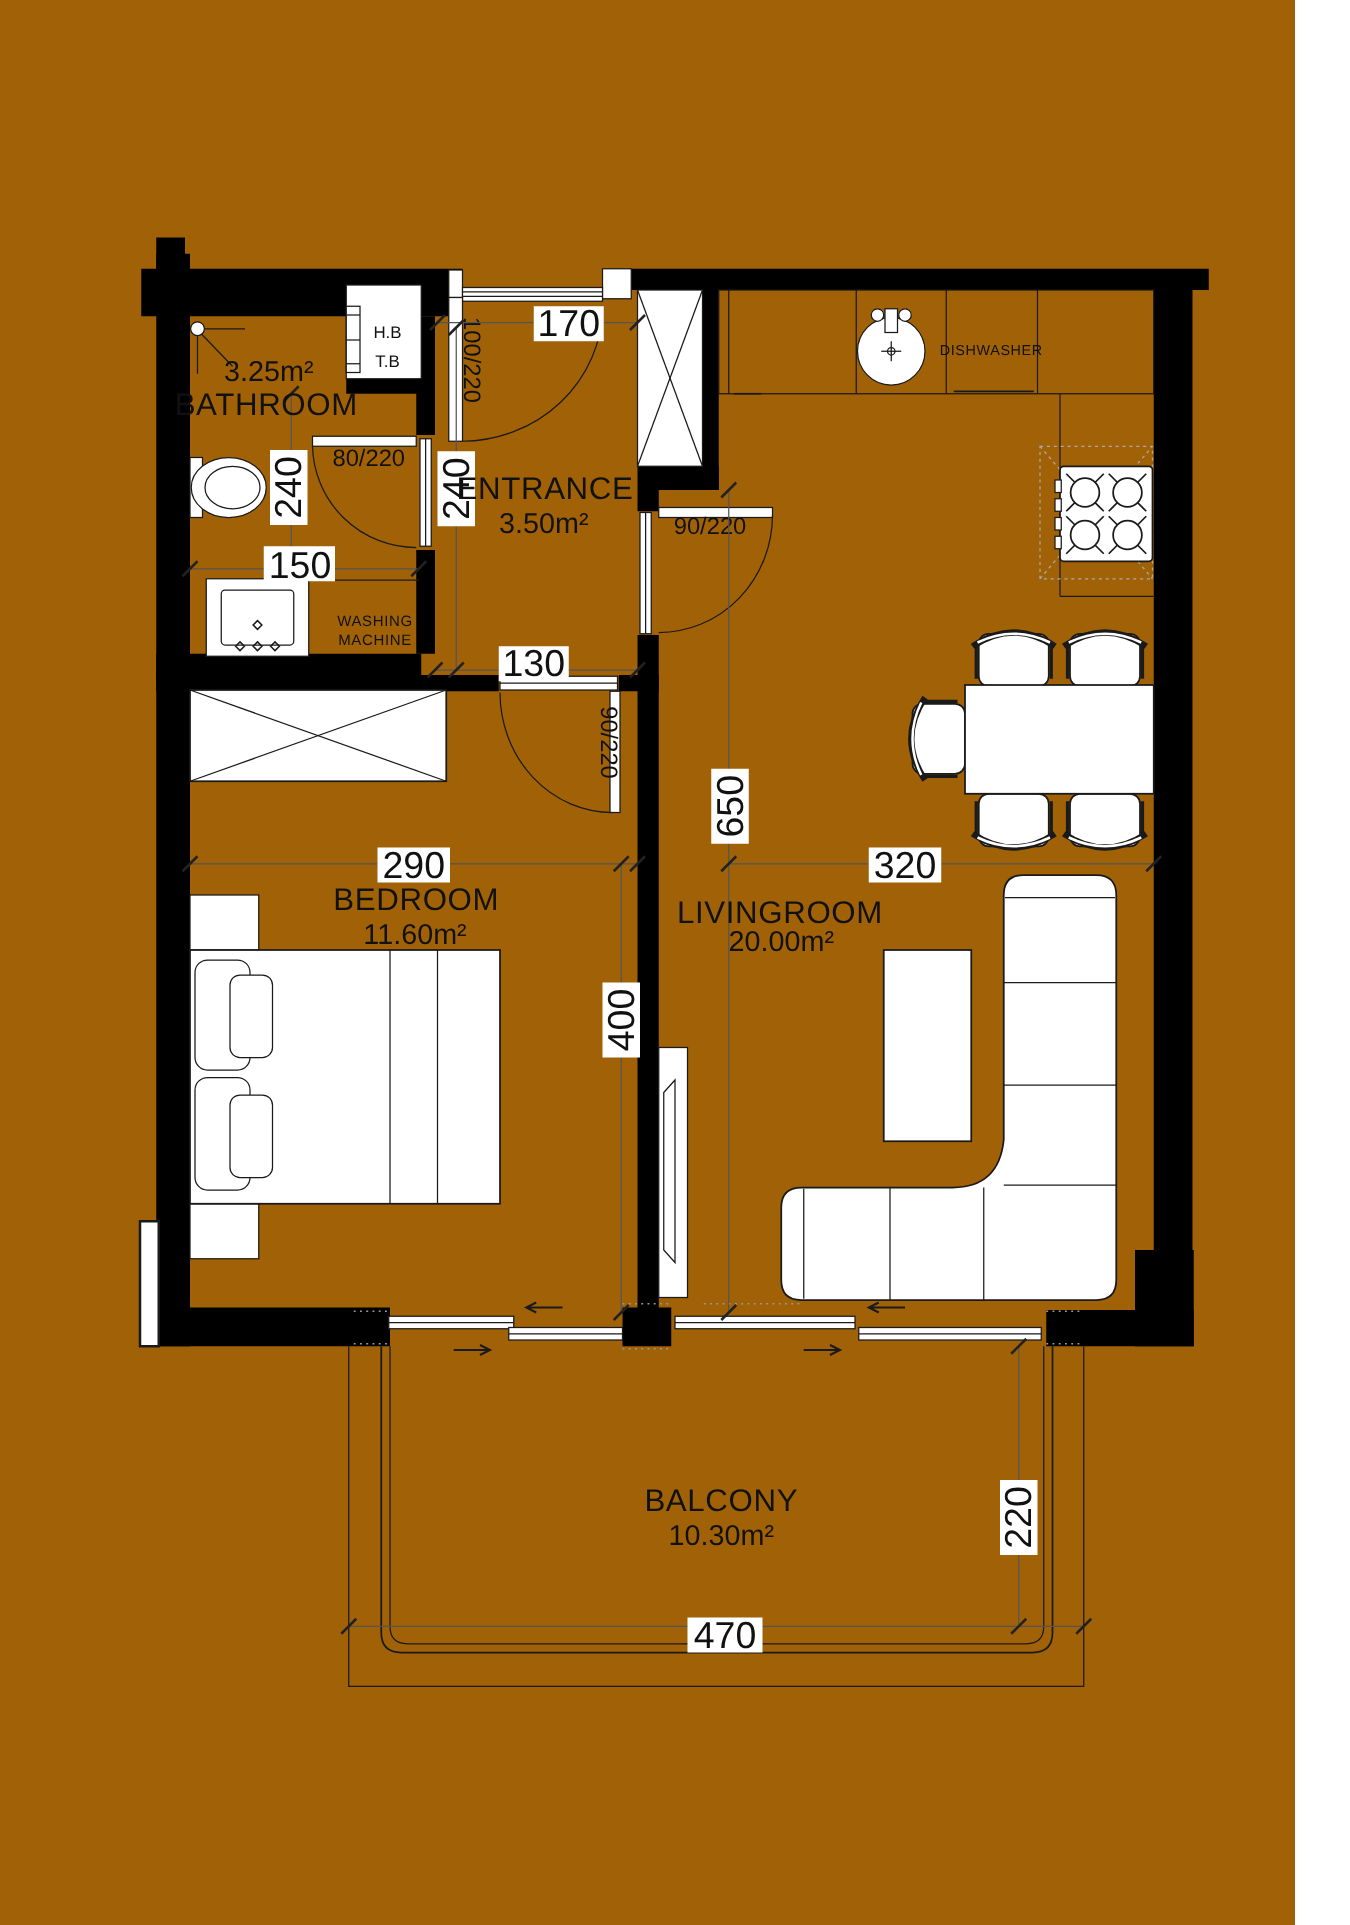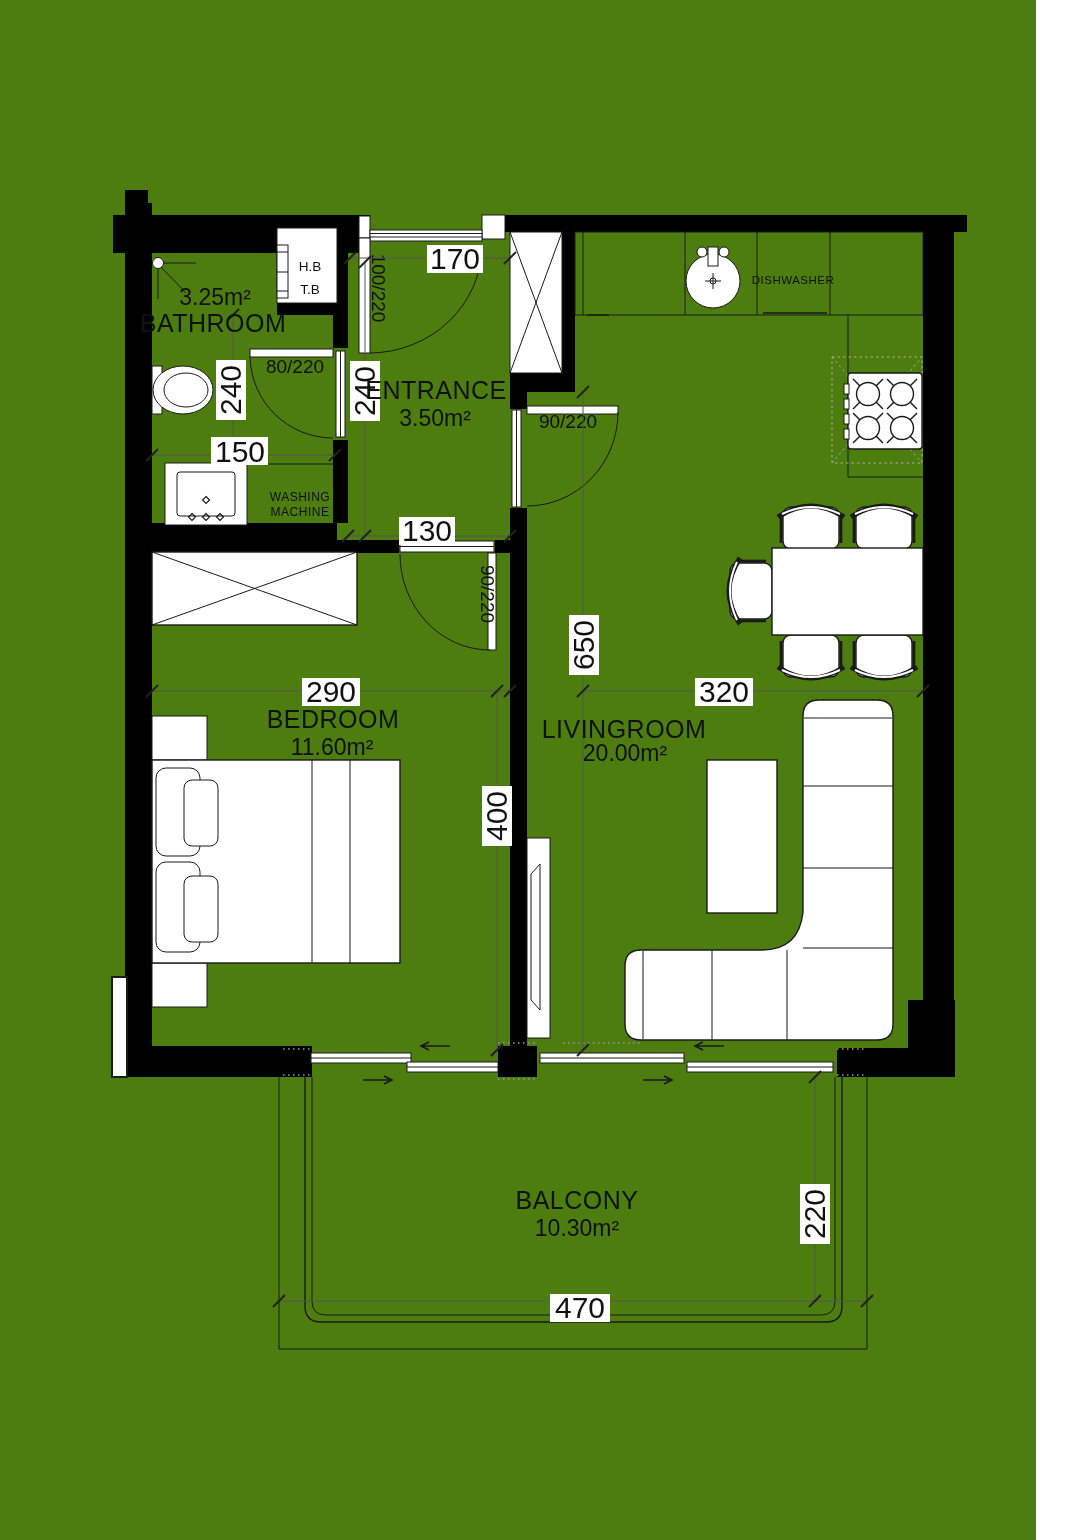--- a/index.html
+++ b/index.html
@@ -1,16 +1,16 @@
 <!DOCTYPE html>
 <html><head>
 <meta charset="utf-8">
 <style>
   html,body { margin:0; padding:0; background:#ffffff; }
-  #plan-wrap { width:1036px; height:1540px; background:#4d7c0f; position:relative; }
+  #plan-wrap { width:1036px; height:1540px; background:#a16207; position:relative; }
   svg { display:block; }
   text { font-family:"Liberation Sans", sans-serif; fill:#111111; text-anchor:middle; }
   .t-dim  { font-size:30px; }
   .t-room { font-size:25px; letter-spacing:0.5px; }
   .t-area { font-size:23px; }
   .t-door { font-size:19px; }
   .t-sm   { font-size:12px; letter-spacing:0.5px; }
   .t-xs   { font-size:11.5px; letter-spacing:0.5px; }
   .t-hb   { font-size:13.5px; }
   .wl   { fill:#000000; stroke:none; }

